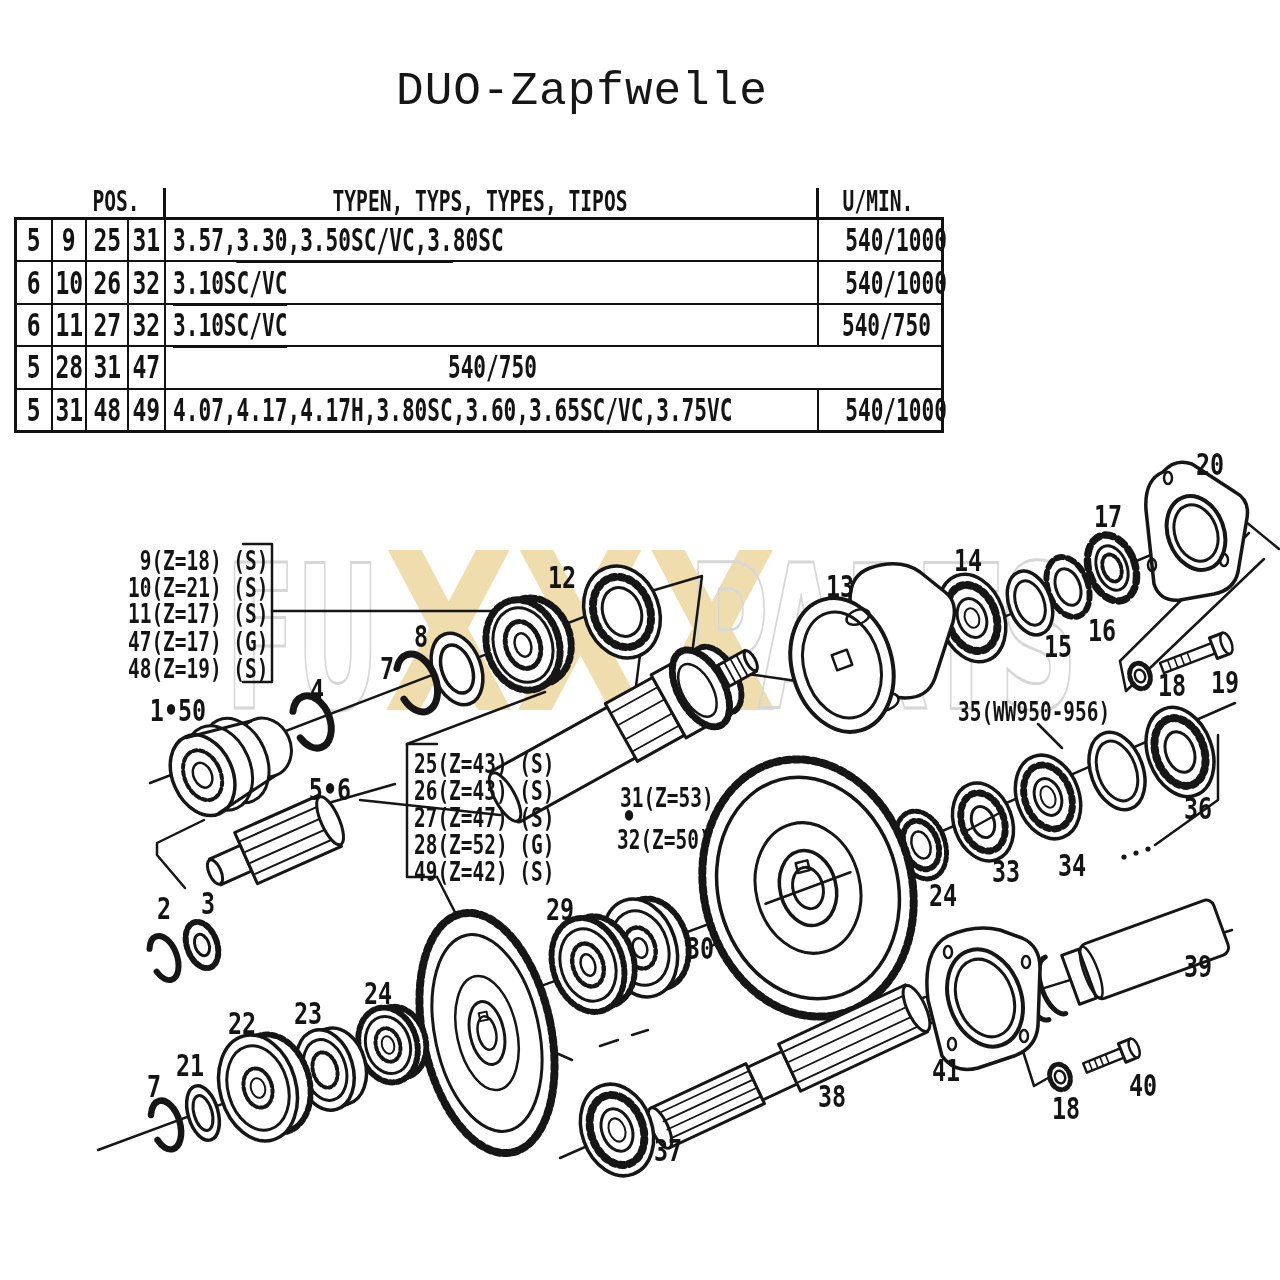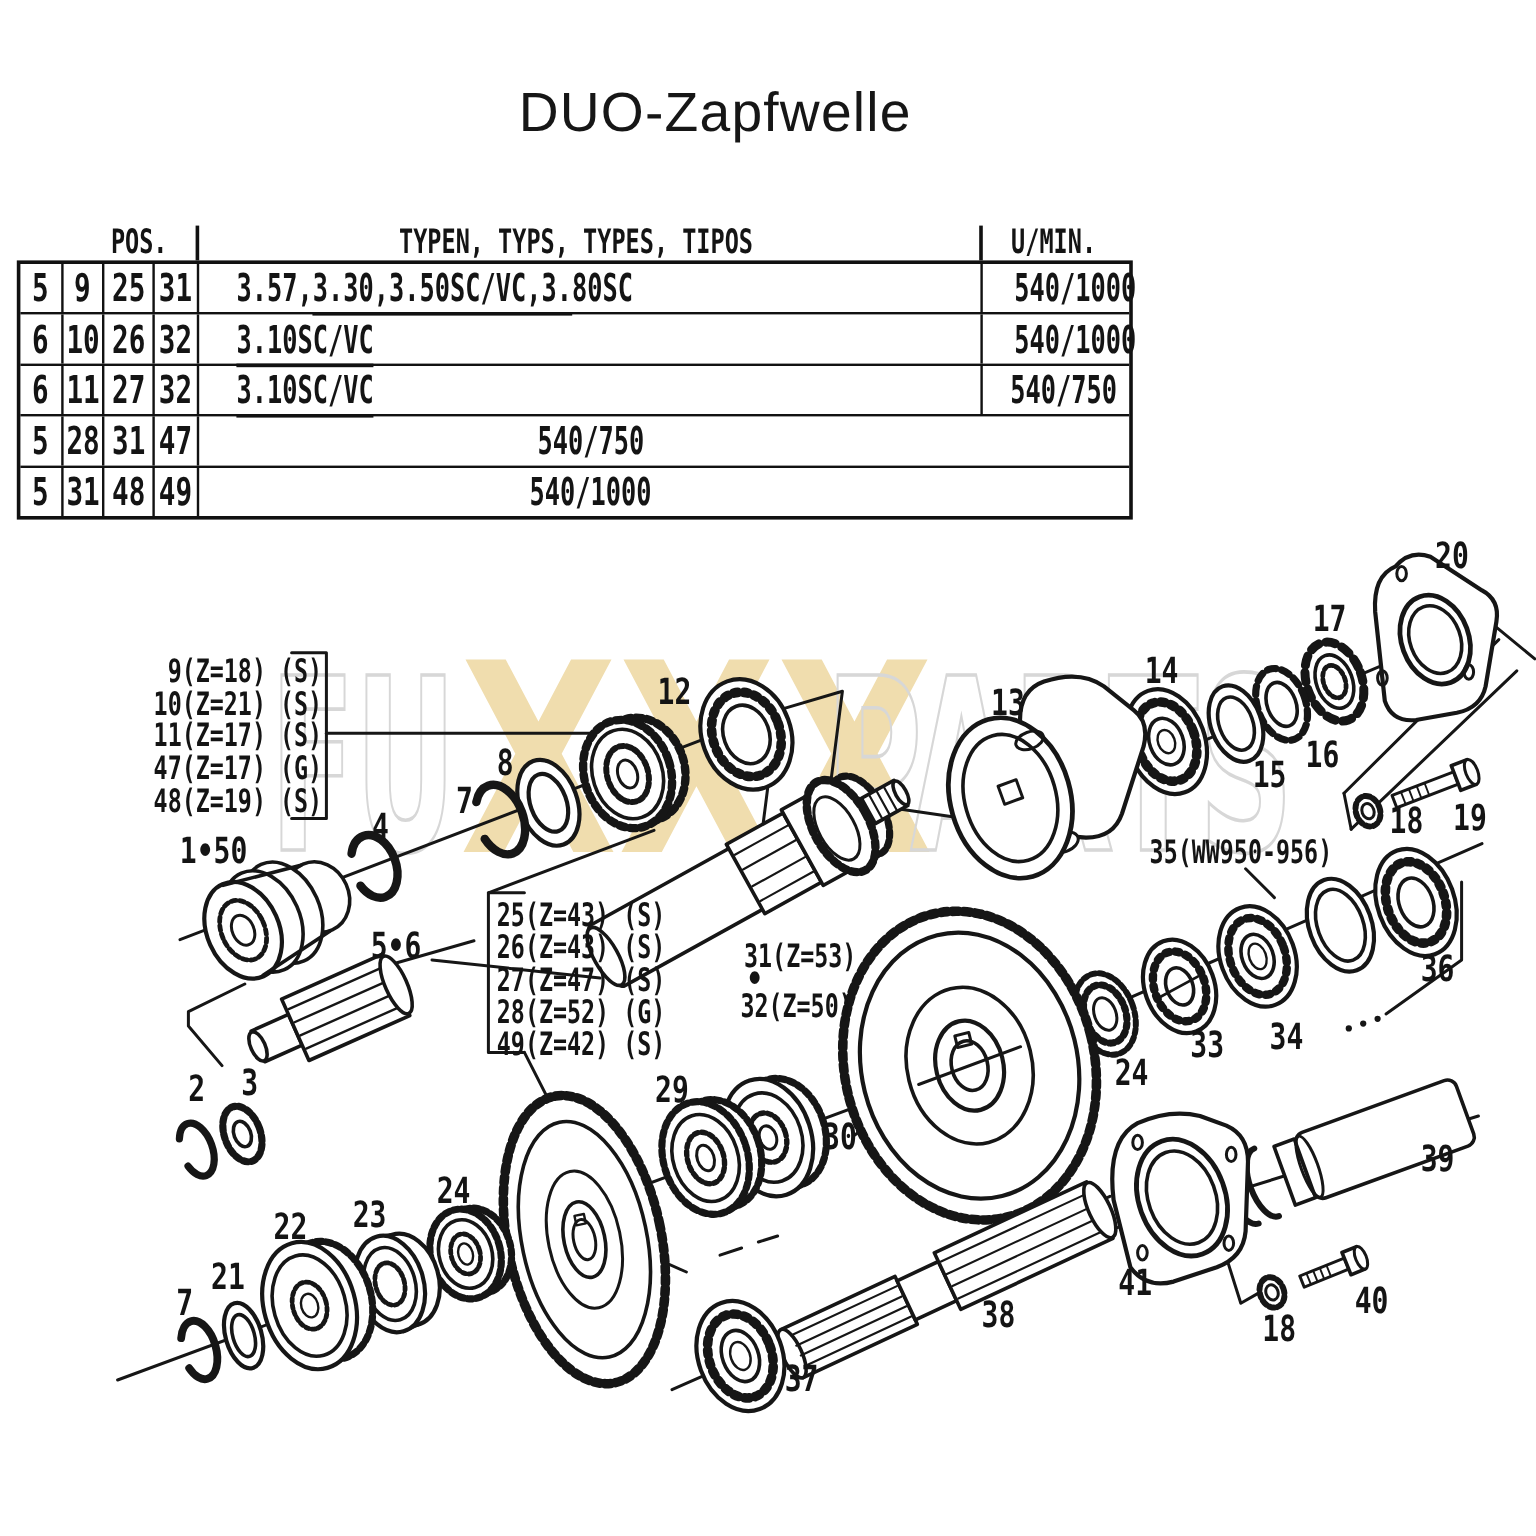--- a/index.html
+++ b/index.html
@@ -1,26 +1,26 @@
 <!DOCTYPE html>
 <html><head>
 <meta charset="utf-8">
 <style>
   html,body{margin:0;padding:0;background:#fff;}
   .page{position:relative;width:1280px;height:1280px;background:#fff;overflow:hidden;
         font-family:"DejaVu Sans Mono",monospace;color:#141414;}
   .title{position:absolute;left:0;top:66px;width:1164px;text-align:center;
-         font-family:Liberation Sans, sans-serif;font-size:46px;letter-spacing:1px;color:#161616;padding-left:14px;}
+         font-family:Liberation Mono, monospace;font-size:46px;letter-spacing:1px;color:#161616;}
   
   .tblbox{position:absolute;left:14px;top:217px;width:930px;border:3px solid #111;box-sizing:border-box;}
   .trow{display:grid;grid-template-columns:36px 34px 42px 37px 653px 1fr;height:40.4px;border-top:2.6px solid #111;}
   .trow:first-child{border-top:none;}
   .tc{box-sizing:border-box;height:100%;display:flex;align-items:center;justify-content:center;overflow:visible;}
   .tc.pos{border-right:2.6px solid #111;}
-  .tc.types{border-right:2.6px solid #111;justify-content:flex-start;padding-left:7px;margin-left:24px;}
+  .tc.types{border-right:2.6px solid #111;justify-content:flex-start;padding-left:7px;}
   .cx{font-weight:bold;font-size:32px;transform:scaleX(.66);white-space:nowrap;}
   .pos .cx{transform:scaleX(.72);}
   .cxl{font-weight:bold;font-size:32px;transform:scaleX(.66);transform-origin:0 50%;white-space:nowrap;display:inline-block;}
   .u{border-bottom:3.5px solid #111;padding-bottom:1px;}
   .hlbl{position:absolute;transform:translate(-50%,-50%) scaleX(.7);font-weight:bold;font-size:28px;white-space:nowrap;}
   .vsep{position:absolute;width:2.6px;height:29px;top:188px;background:#111;}
   
   .lbl{position:absolute;transform:translate(-50%,-50%) scaleX(.78);font-weight:bold;font-size:30px;
        white-space:pre;color:#141414;z-index:5;}
   .lbl.la{transform:translate(0,-50%) scaleX(.72);transform-origin:0 50%;}
@@ -126,20 +126,23 @@
           <span class="cx">5</span>
         </div>
         <div class="tc pos">
           <span class="cx">31</span>
         </div>
         <div class="tc pos">
           <span class="cx">48</span>
         </div>
         <div class="tc pos">
           <span class="cx">49</span>
+        </div>
+        <div class="tc types">
+          <span class="cxl"><span>4.07,4.17,4.17H,3.80SC,</span><span class="u">3.60,3.65SC/VC,3.75VC</span></span>
         </div>
         <div class="tc rpm">
           <span class="cx">540/1000</span>
         </div>
       </div>
     </div>
 
   <svg width="1280" height="1280" viewBox="0 0 1280 1280">
 
     <g>

